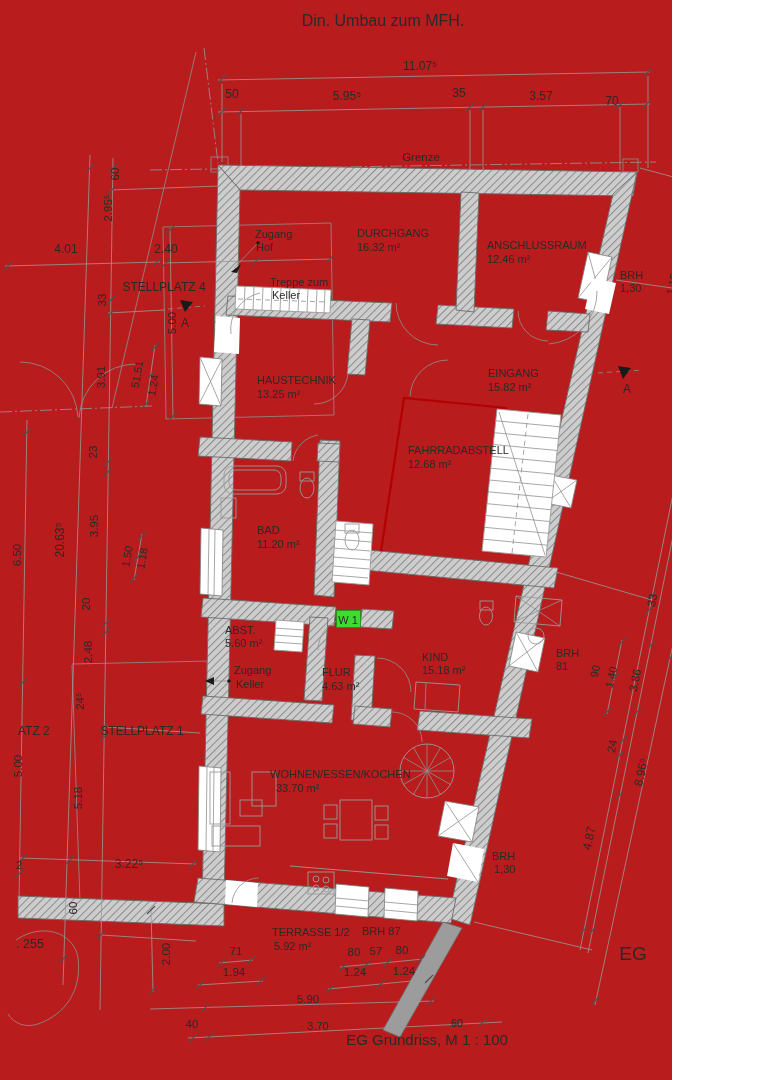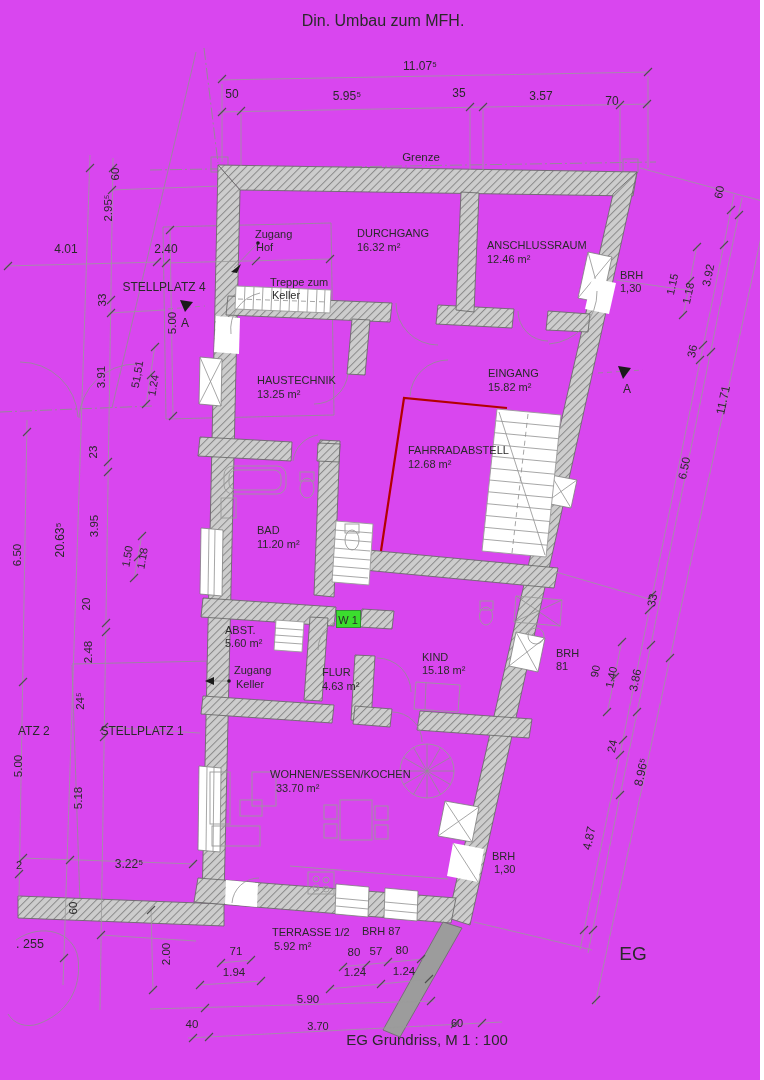--- a/index.html
+++ b/index.html
@@ -1,16 +1,16 @@
 <!DOCTYPE html>
 <html><head>
 <meta charset="utf-8">
 <style>
   html,body{margin:0;padding:0;background:#ffffff;}
-  .page{position:relative;width:760px;height:1080px;background:#d946ef;overflow:hidden;}
+  .page{position:relative;width:672px;height:1080px;background:#b91c1c;overflow:hidden;}
   svg{position:absolute;left:0;top:0;}
   text{font-family:"Liberation Sans","DejaVu Sans",sans-serif;fill:#2a2a2a;}
   .wall{fill:url(#hatch);stroke:#6b6b6b;stroke-width:0.9;}
   .white{fill:#ffffff;stroke:#7d7d7d;stroke-width:0.8;}
   .whitefill{fill:#ffffff;stroke:none;}
   .thin{stroke:#909090;stroke-width:0.8;fill:none;}
   .furn{stroke:#9a9a9a;stroke-width:0.9;fill:none;}
   .stair{stroke:#9a9a9a;stroke-width:0.9;fill:#ffffff;}
   .dim{stroke:#9a9a9a;stroke-width:0.8;fill:none;}
   .tick{stroke:#4e4e4e;stroke-width:1.1;fill:none;}

